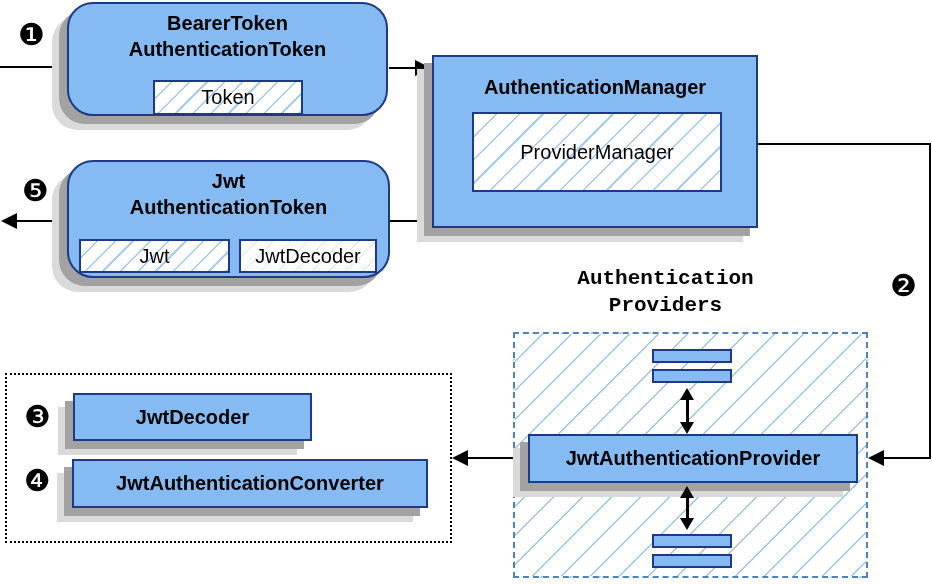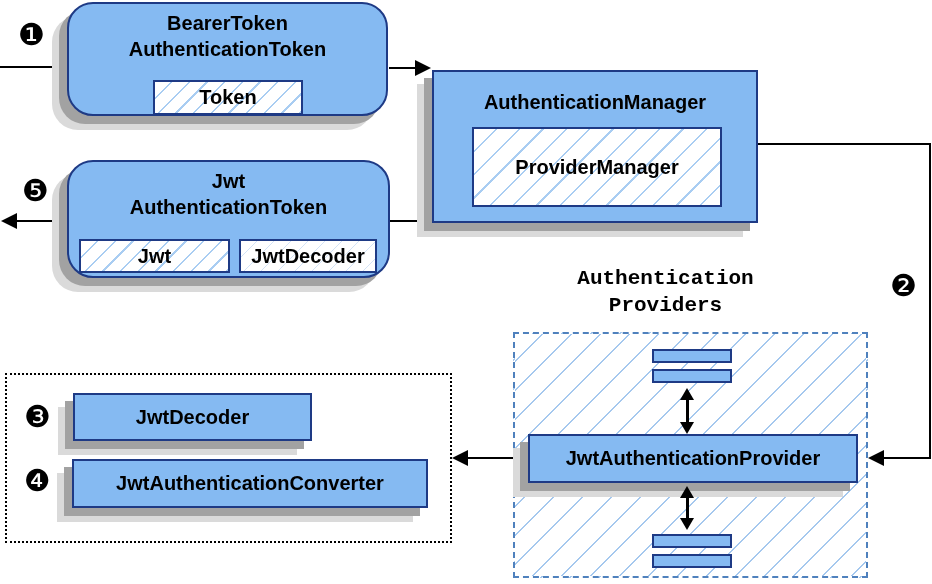--- a/index.html
+++ b/index.html
@@ -18,21 +18,21 @@
     position:absolute;left:0;right:0;top:6px;text-align:center;
     font-weight:bold;font-size:20px;line-height:26px;white-space:pre-line;
   }
   .center-label{
     position:absolute;inset:0;display:flex;align-items:center;justify-content:center;
     font-weight:bold;font-size:20px;text-align:center;
   }
   .subbox{
     position:absolute;background:#fff;border:2px solid #1E3A85;box-sizing:border-box;
     display:flex;align-items:center;justify-content:center;
-    font-weight:bold;font-size:20px;
+    font-weight:normal;font-size:20px;
   }
   .hatch{
     background-color:#fff;
     background-image:repeating-linear-gradient(135deg, rgba(255,255,255,0) 0 11px, #A9CDF2 11px 12.5px);
   }
   .hatch-wide{
     background-color:#fff;
     background-image:repeating-linear-gradient(135deg, rgba(255,255,255,0) 0 15px, #A9CDF2 15px 16.5px);
   }
   .hatch-light{
@@ -95,21 +95,21 @@
   <span class="badge" style="left:22px;top:176px;">❺</span>
 
   <div class="node rounded shadowed" style="left:67px;top:2px;width:321px;height:114px;">
     <div class="node-title">BearerToken
 AuthenticationToken</div>
     <div class="subbox hatch" style="left:84px;top:76px;width:150px;height:35px;">
       <span>Token</span>
     </div>
   </div>
 
-  <div class="node shadowed" style="left:432px;top:70px;width:326px;height:153px;">
+  <div class="node shadowed" style="left:432px;top:55px;width:326px;height:173px;">
     <div class="node-title" style="top:17px;">AuthenticationManager</div>
     <div class="subbox hatch-wide" style="left:38px;top:55px;width:250px;height:80px;">
       <span>ProviderManager</span>
     </div>
   </div>
 
   <div class="node rounded shadowed" style="left:67px;top:160px;width:323px;height:118px;">
     <div class="node-title">Jwt
 AuthenticationToken</div>
     <div class="subbox hatch" style="left:10px;top:77px;width:151px;height:34px;">

